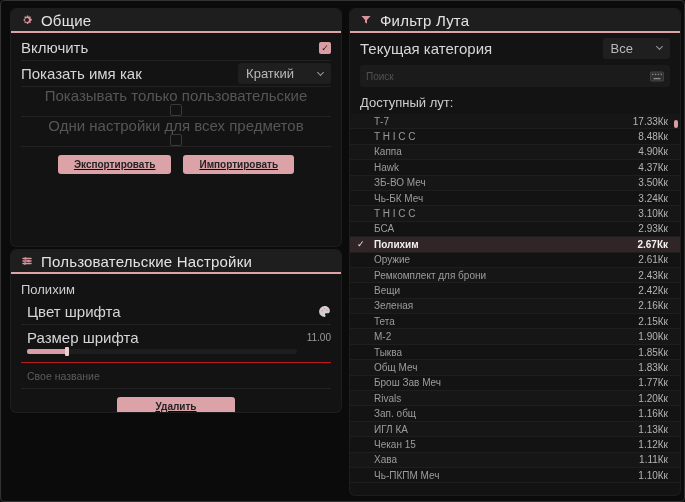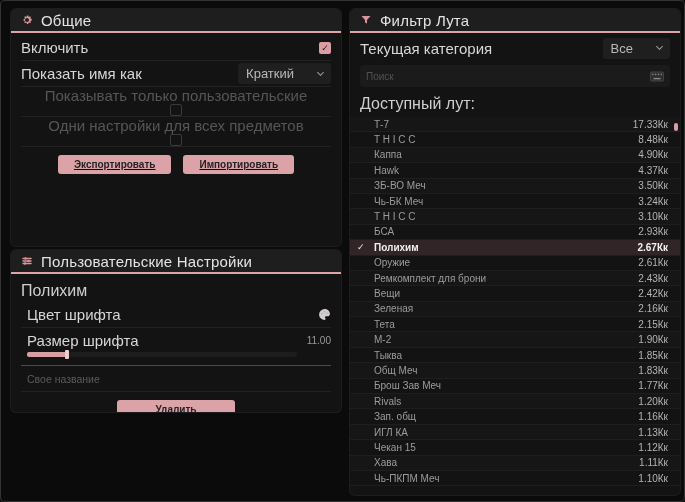--- a/index.html
+++ b/index.html
@@ -36,21 +36,21 @@
     border-radius:3px; padding:3px 8px; color:#b9b9b9; font-size:13px; }
   .chev { width:5px; height:5px; border-right:1.4px solid #9a9a9a;
     border-bottom:1.4px solid #9a9a9a; transform:rotate(45deg); margin-top:-3px; }
 
   .btn-row { display:flex; justify-content:center; gap:12px; padding:8px 0 6px;text-decoration:underline; }
   .btn { background:#dba2a7; color:#242424; font-size:10px; font-weight:bold;
     border:none; border-radius:3px; padding:4px 16px; cursor:pointer;
     font-family:inherit; }
   .btn-wide { min-width:118px; padding:4px 24px; }
 
-  .plain-label { color:#cfcfcf; font-size:16px; padding:8px 10px 2px; }
+  .plain-label { color:#cfcfcf; font-size:13px; padding:8px 10px 2px; }
   .sub { padding:0 10px; }
   .sub .row { padding-left:6px; }
 
   .palette-icon svg, .kbd-icon svg { display:block; }
 
   .slider-row { border-bottom:1px solid #b91c1c; padding:4px 0 8px 6px; }
   .slider-head { display:flex; justify-content:space-between; align-items:center; height:16px; }
   .slider-val { color:#9b9b9b; font-size:10px; }
   .slider-track { margin-top:4px; width:270px; height:5px; background:#1d1d1d; border-radius:2px; position:relative; }
   .slider-fill { position:absolute; left:0; top:0; height:100%; width:40px; background:#d99ea4; border-radius:2px; }

